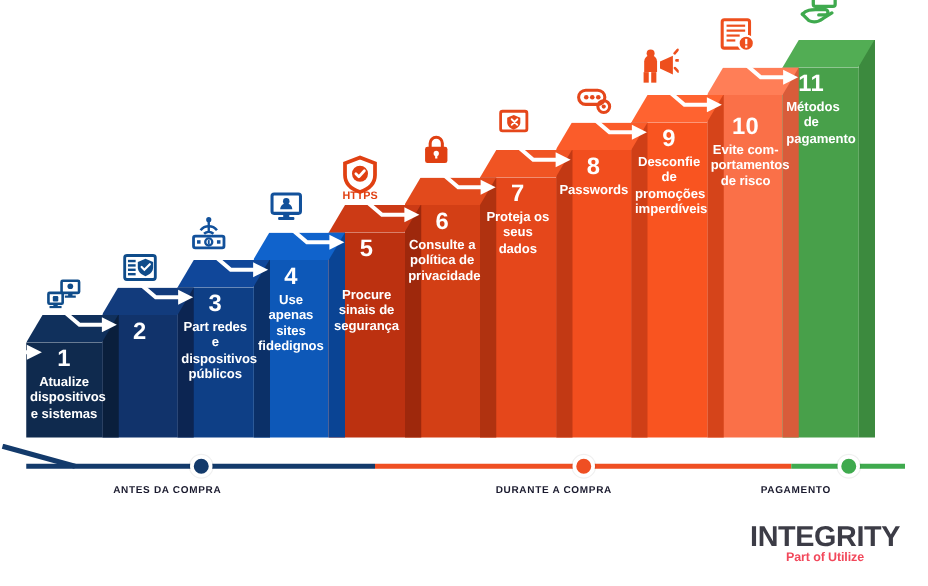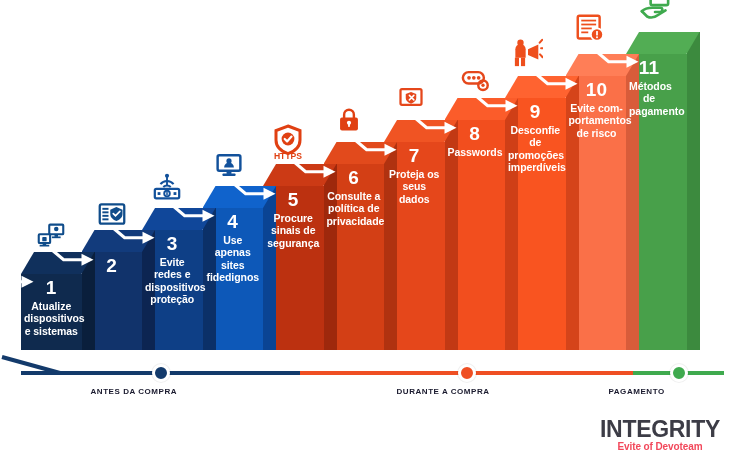--- a/index.html
+++ b/index.html
@@ -98,21 +98,21 @@
     <div class="step" style="left: 142px; top: 208px; width: 73.5px; height: 142px;">
       <div class="topface" style="left: 0px; top: 0px; width: 73.5px; height: 24px; background: rgb(16, 71, 154); clip-path: polygon(0px 22px, 13px 0px, 73.5px 0px, 60.5px 22px);"></div>
       <div class="sideface" style="left: 60.5px; top: 0px; width: 13px; height: 142px; background: rgb(11, 48, 104);"></div>
       <div style="position: absolute; left: 0px; top: 22px; width: 60.5px; height: 120px; background: rgb(14, 63, 134);"></div>
       <div class="arrow" style="left: -52.5px; top: 0px; width: 66.5px; height: 48px;"><svg width="66.5" height="48" viewBox="0 0 66.5 48">
           <path d="M2 2 L34.58 29.759999999999998 L53.5 29.759999999999998" stroke="#ffffff" stroke-width="3.2" fill="none" stroke-linecap="square"></path>
           <path d="M52.5 23.759999999999998 L64.5 29.759999999999998 L52.5 35.76 Z" fill="#ffffff"></path>
         </svg></div>
       <div class="content" style="top: 26px; width: 60.5px;">
         <div class="num">3</div>
-        <div class="lbl" style="margin-top: 2px;">Evite redes e dispositivos proteção</div>
+        <div class="lbl" style="margin-top: 2px;">Part redes e dispositivos públicos</div>
       </div>
     </div>
     <div class="icon" style="left: 152px; top: 172px;">
       <svg width="30" height="30" viewBox="0 0 32 32" fill="#12519b">
         <circle cx="16" cy="4" r="2.2"></circle>
         <path d="M9 13 a9 9 0 0 1 14 0" fill="none" stroke="#12519b" stroke-width="2.2"></path>
         <path d="M12 16 a6 6 0 0 1 8 0" fill="none" stroke="#12519b" stroke-width="2.2"></path>
         <rect x="15" y="5" width="2" height="9"></rect>
         <rect x="3" y="18" width="26" height="10" rx="1.6" fill="none" stroke="#12519b" stroke-width="2.4"></rect>
         <circle cx="16" cy="23" r="3" fill="none" stroke="#12519b" stroke-width="2"></circle>
@@ -146,21 +146,21 @@
     <div class="step" style="left: 263px; top: 164px; width: 73.5px; height: 186px;">
       <div class="topface" style="left: 0px; top: 0px; width: 73.5px; height: 24px; background: rgb(204, 58, 21); clip-path: polygon(0px 22px, 13px 0px, 73.5px 0px, 60.5px 22px);"></div>
       <div class="sideface" style="left: 60.5px; top: 0px; width: 13px; height: 186px; background: rgb(158, 40, 12);"></div>
       <div style="position: absolute; left: 0px; top: 22px; width: 60.5px; height: 164px; background: rgb(188, 49, 16);"></div>
       <div class="arrow" style="left: -52.5px; top: 0px; width: 66.5px; height: 48px;"><svg width="66.5" height="48" viewBox="0 0 66.5 48">
           <path d="M2 2 L34.58 29.759999999999998 L53.5 29.759999999999998" stroke="#ffffff" stroke-width="3.2" fill="none" stroke-linecap="square"></path>
           <path d="M52.5 23.759999999999998 L64.5 29.759999999999998 L52.5 35.76 Z" fill="#ffffff"></path>
         </svg></div>
       <div class="content" style="top: 26px; width: 60.5px;">
         <div class="num">5</div>
-        <div class="lbl" style="margin-top: 2px;">Procure sinais de segurança</div>
+        <div class="lbl" style="margin-top: 20px;">Procure sinais de segurança</div>
       </div>
     </div>
     <div class="icon" style="left: 271px; top: 124px;">
       <svg width="34" height="36" viewBox="0 0 34 36">
         <path d="M17 2 l12 4.6 v9.4 c0 7.4 -6 11.6 -12 13.6 c-6 -2 -12 -6.2 -12 -13.6 V6.6 z" fill="none" stroke="#e04012" stroke-width="3"></path>
         <circle cx="17" cy="15" r="6.4" fill="#e04012"></circle>
         <path d="M13.7 15 l2.4 2.4 l4.4 -4.8" stroke="#fff" stroke-width="2.2" fill="none" stroke-linecap="round" stroke-linejoin="round"></path>
         <text x="17" y="35" font-family="Liberation Sans, sans-serif" font-size="8.6" font-weight="bold" fill="#e04012" text-anchor="middle">HTTPS</text>
       </svg>
     </div>
@@ -252,21 +252,21 @@
       </svg>
     </div>
     <div class="step" style="left: 565.5px; top: 54px; width: 73.5px; height: 296px;">
       <div class="topface" style="left: 0px; top: 0px; width: 73.5px; height: 24px; background: rgb(255, 126, 87); clip-path: polygon(0px 22px, 13px 0px, 73.5px 0px, 60.5px 22px);"></div>
       <div class="sideface" style="left: 60.5px; top: 0px; width: 13px; height: 296px; background: rgb(216, 92, 58);"></div>
       <div style="position: absolute; left: 0px; top: 22px; width: 60.5px; height: 274px; background: rgb(250, 112, 72);"></div>
       <div class="arrow" style="left: -52.5px; top: 0px; width: 66.5px; height: 48px;"><svg width="66.5" height="48" viewBox="0 0 66.5 48">
           <path d="M2 2 L34.58 29.759999999999998 L53.5 29.759999999999998" stroke="#ffffff" stroke-width="3.2" fill="none" stroke-linecap="square"></path>
           <path d="M52.5 23.759999999999998 L64.5 29.759999999999998 L52.5 35.76 Z" fill="#ffffff"></path>
         </svg></div>
-      <div class="content" style="top: 26px; width: 62px;">
+      <div class="content" style="top: 38px; width: 62px;">
         <div class="num">10</div>
         <div class="lbl" style="margin-top: 2px;">Evite com-portamentos de risco</div>
       </div>
     </div>
     <div class="icon" style="left: 575.5px; top: 14px;">
       <svg width="28" height="28" viewBox="0 0 32 32" fill="#ee4f1d">
         <rect x="2" y="2" width="25" height="26" rx="2" fill="none" stroke="#ee4f1d" stroke-width="2.8"></rect>
         <rect x="6" y="6.5" width="17" height="2"></rect>
         <rect x="6" y="11" width="17" height="2"></rect>
         <rect x="6" y="15.5" width="12" height="2"></rect>
@@ -309,14 +309,14 @@
     <div class="tl-dot" style="left: 151.5px; top: 9px; background: rgb(19, 58, 107);"></div>
     <div class="tl-label" style="left: 90.5px; width: 140px;">ANTES DA COMPRA</div>
     <div class="tl-dot" style="left: 457.5px; top: 9px; background: rgb(239, 79, 35);"></div>
     <div class="tl-label" style="left: 396.5px; width: 140px;">DURANTE A COMPRA</div>
     <div class="tl-dot" style="left: 669.5px; top: 9px; background: rgb(63, 170, 78);"></div>
     <div class="tl-label" style="left: 608.5px; width: 140px;">PAGAMENTO</div>
   </div>
 
 <div id="logo">
   <div class="brand">INTEGRITY</div>
-  <div class="sub">Evite of Devoteam</div>
+  <div class="sub">Part of Utilize</div>
 </div>
 
 </body></html>

